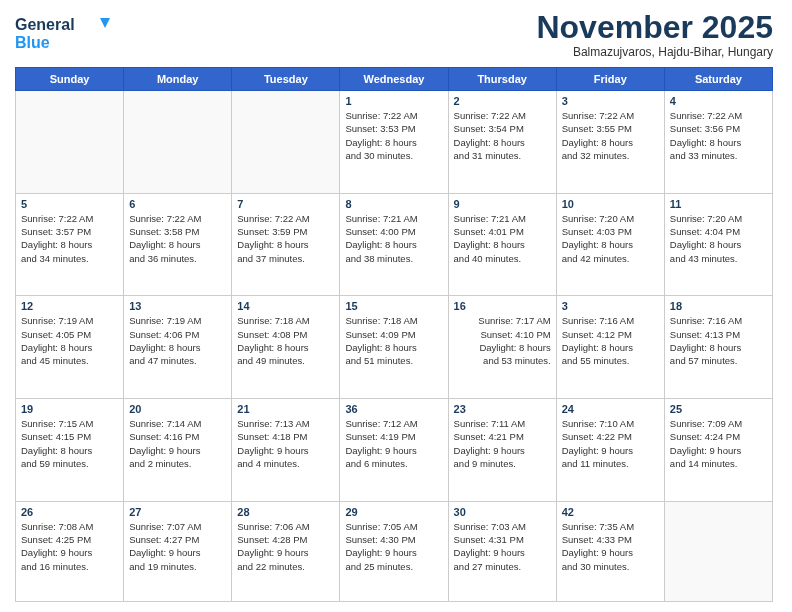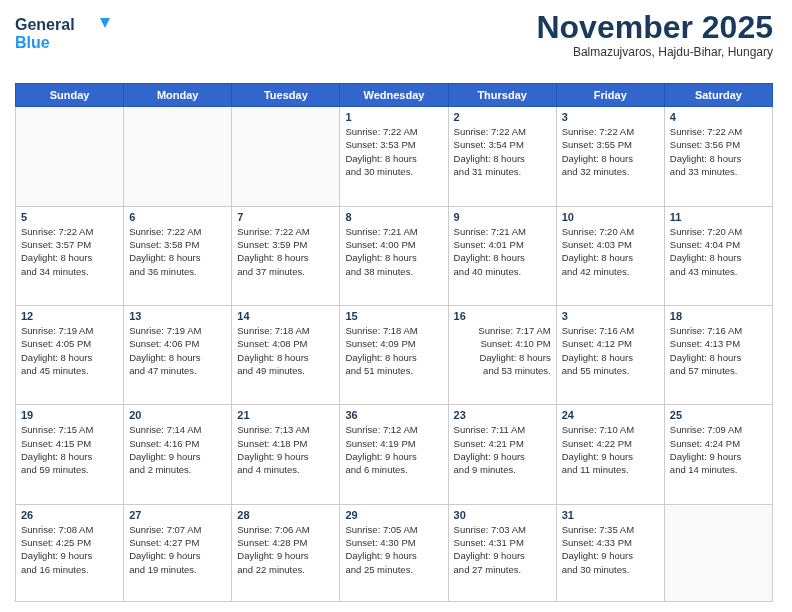--- a/index.html
+++ b/index.html
@@ -39,21 +39,20 @@
     .calendar-subtitle {
       font-size: 12px;
       color: #333;
       font-weight: normal;
     }
     .calendar-table {
       width: 100%;
       border-collapse: collapse;
       flex: 1;
       font-size: 10px;
-      margin-top: 16px;
     }
     .calendar-table th {
       background-color: #3366cc;
       color: white;
       text-align: center;
       padding: 5px 2px;
       font-size: 11px;
       font-weight: bold;
       border: 1px solid #2255bb;
     }
@@ -332,21 +331,21 @@
 and 25 minutes.</div>
           </td>
           <td>
             <div class="day-number">30</div>
             <div class="day-info" style="white-space: pre-line;">Sunrise: 7:03 AM
 Sunset: 4:31 PM
 Daylight: 9 hours
 and 27 minutes.</div>
           </td>
           <td>
-            <div class="day-number">31</div>
+            <div class="day-number">42</div>
             <div class="day-info" style="white-space: pre-line;">Sunrise: 7:35 AM
 Sunset: 4:33 PM
 Daylight: 9 hours
 and 30 minutes.</div>
           </td>
           <td class="empty"></td>
         </tr>
       </tbody>
   </table>
 </div>

